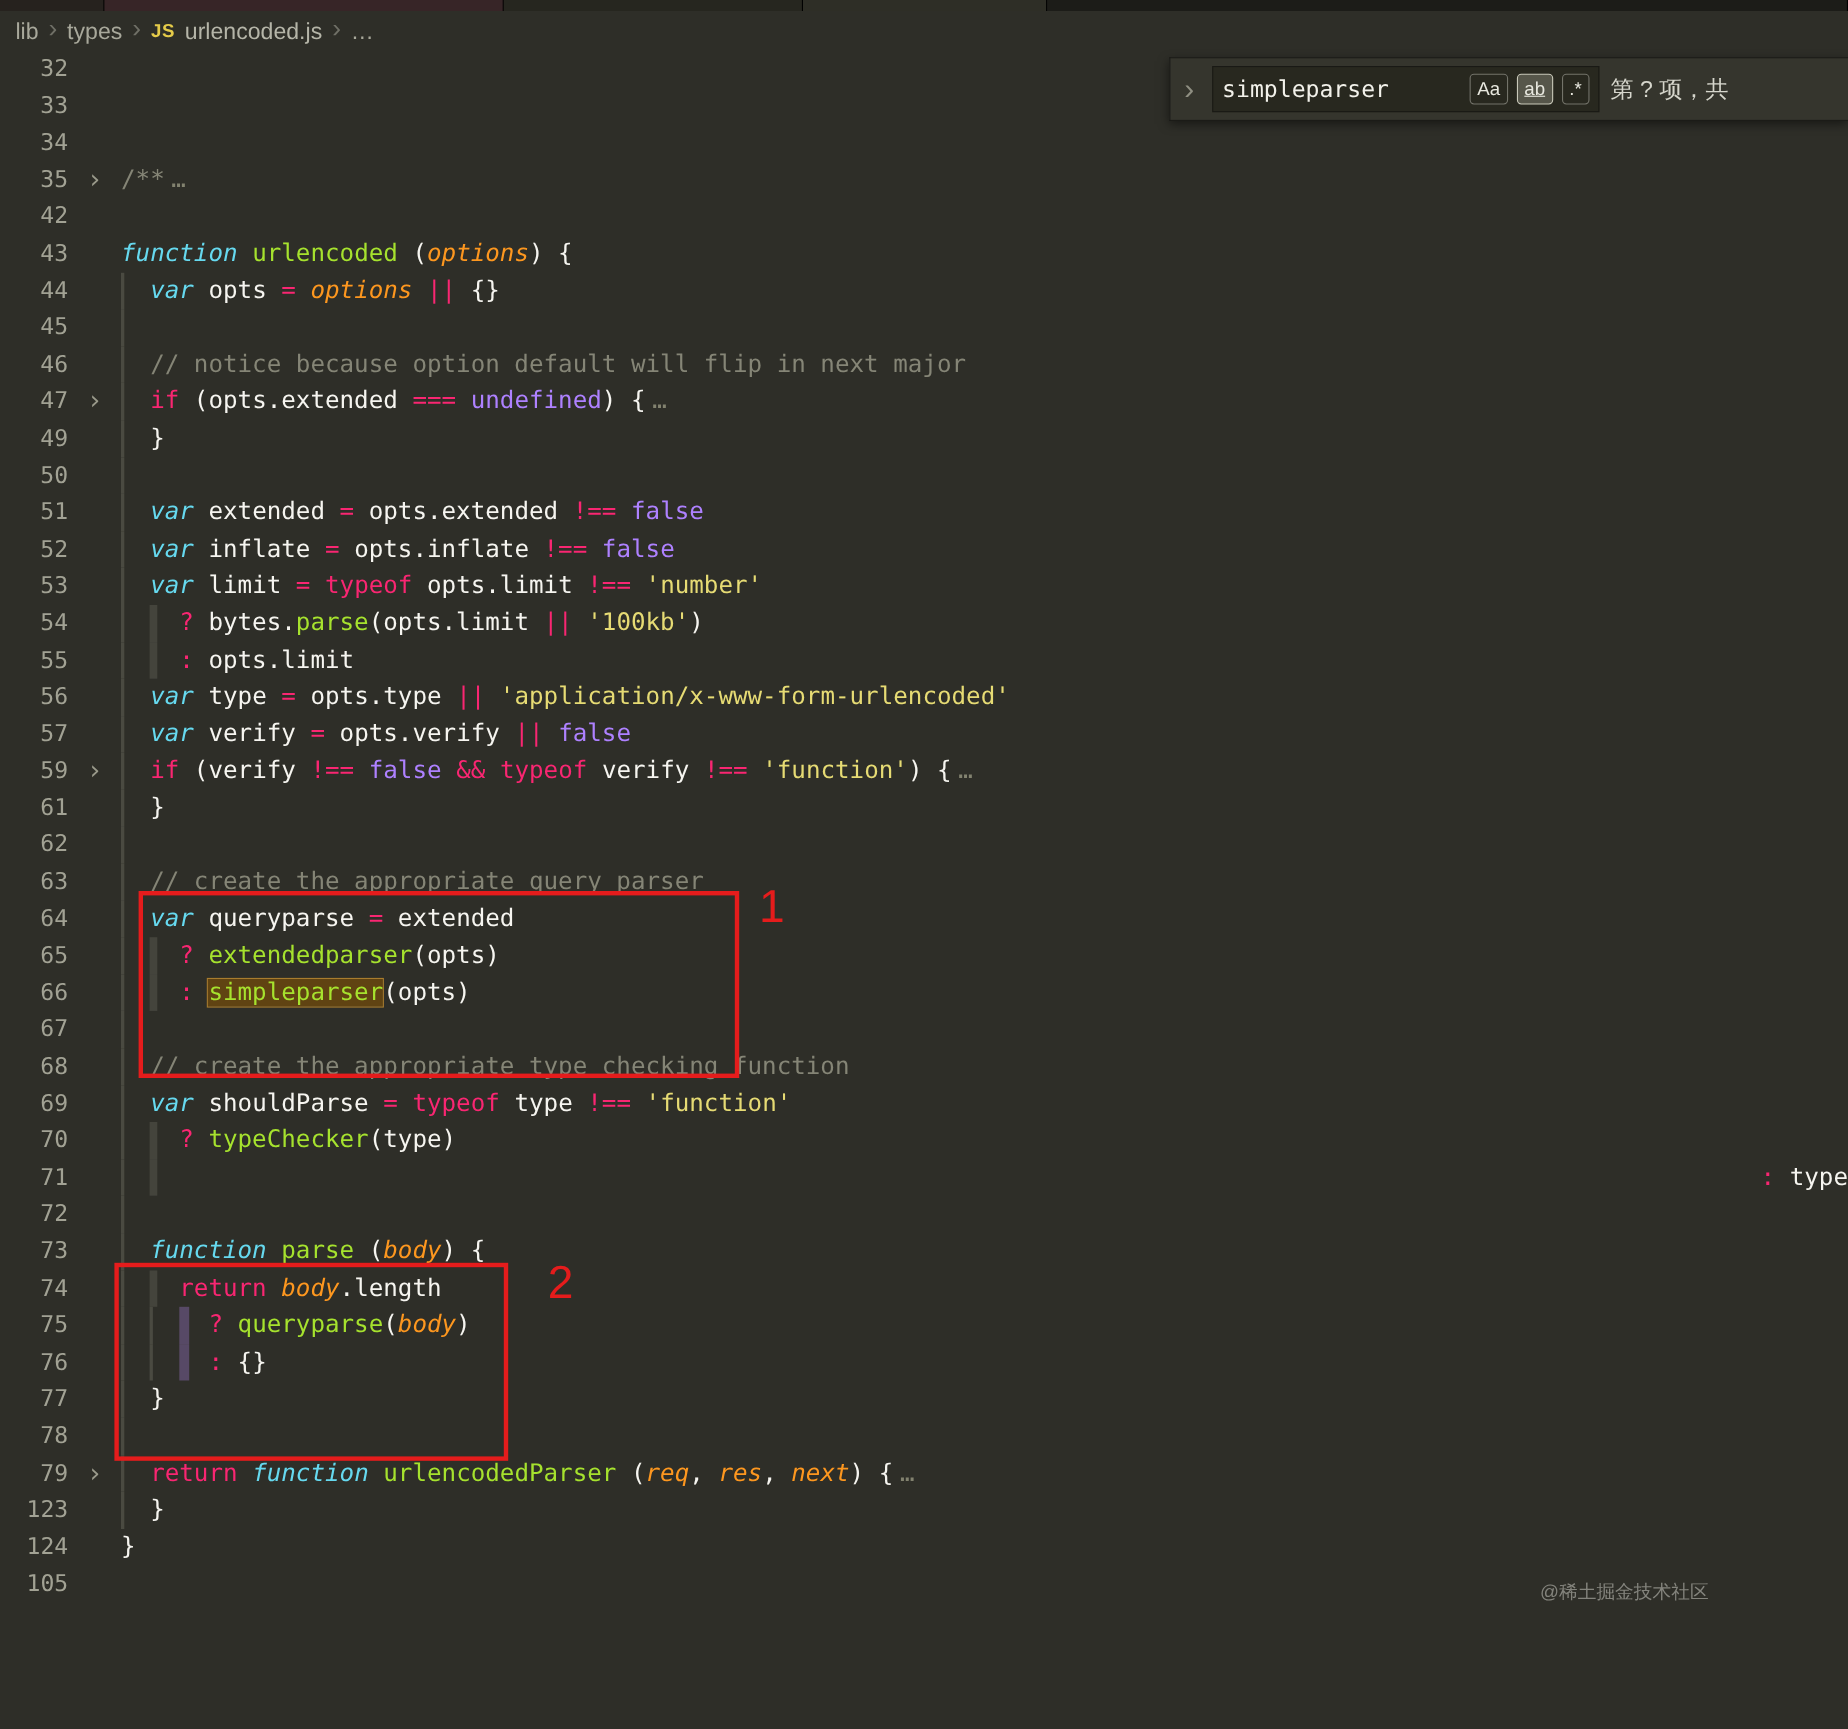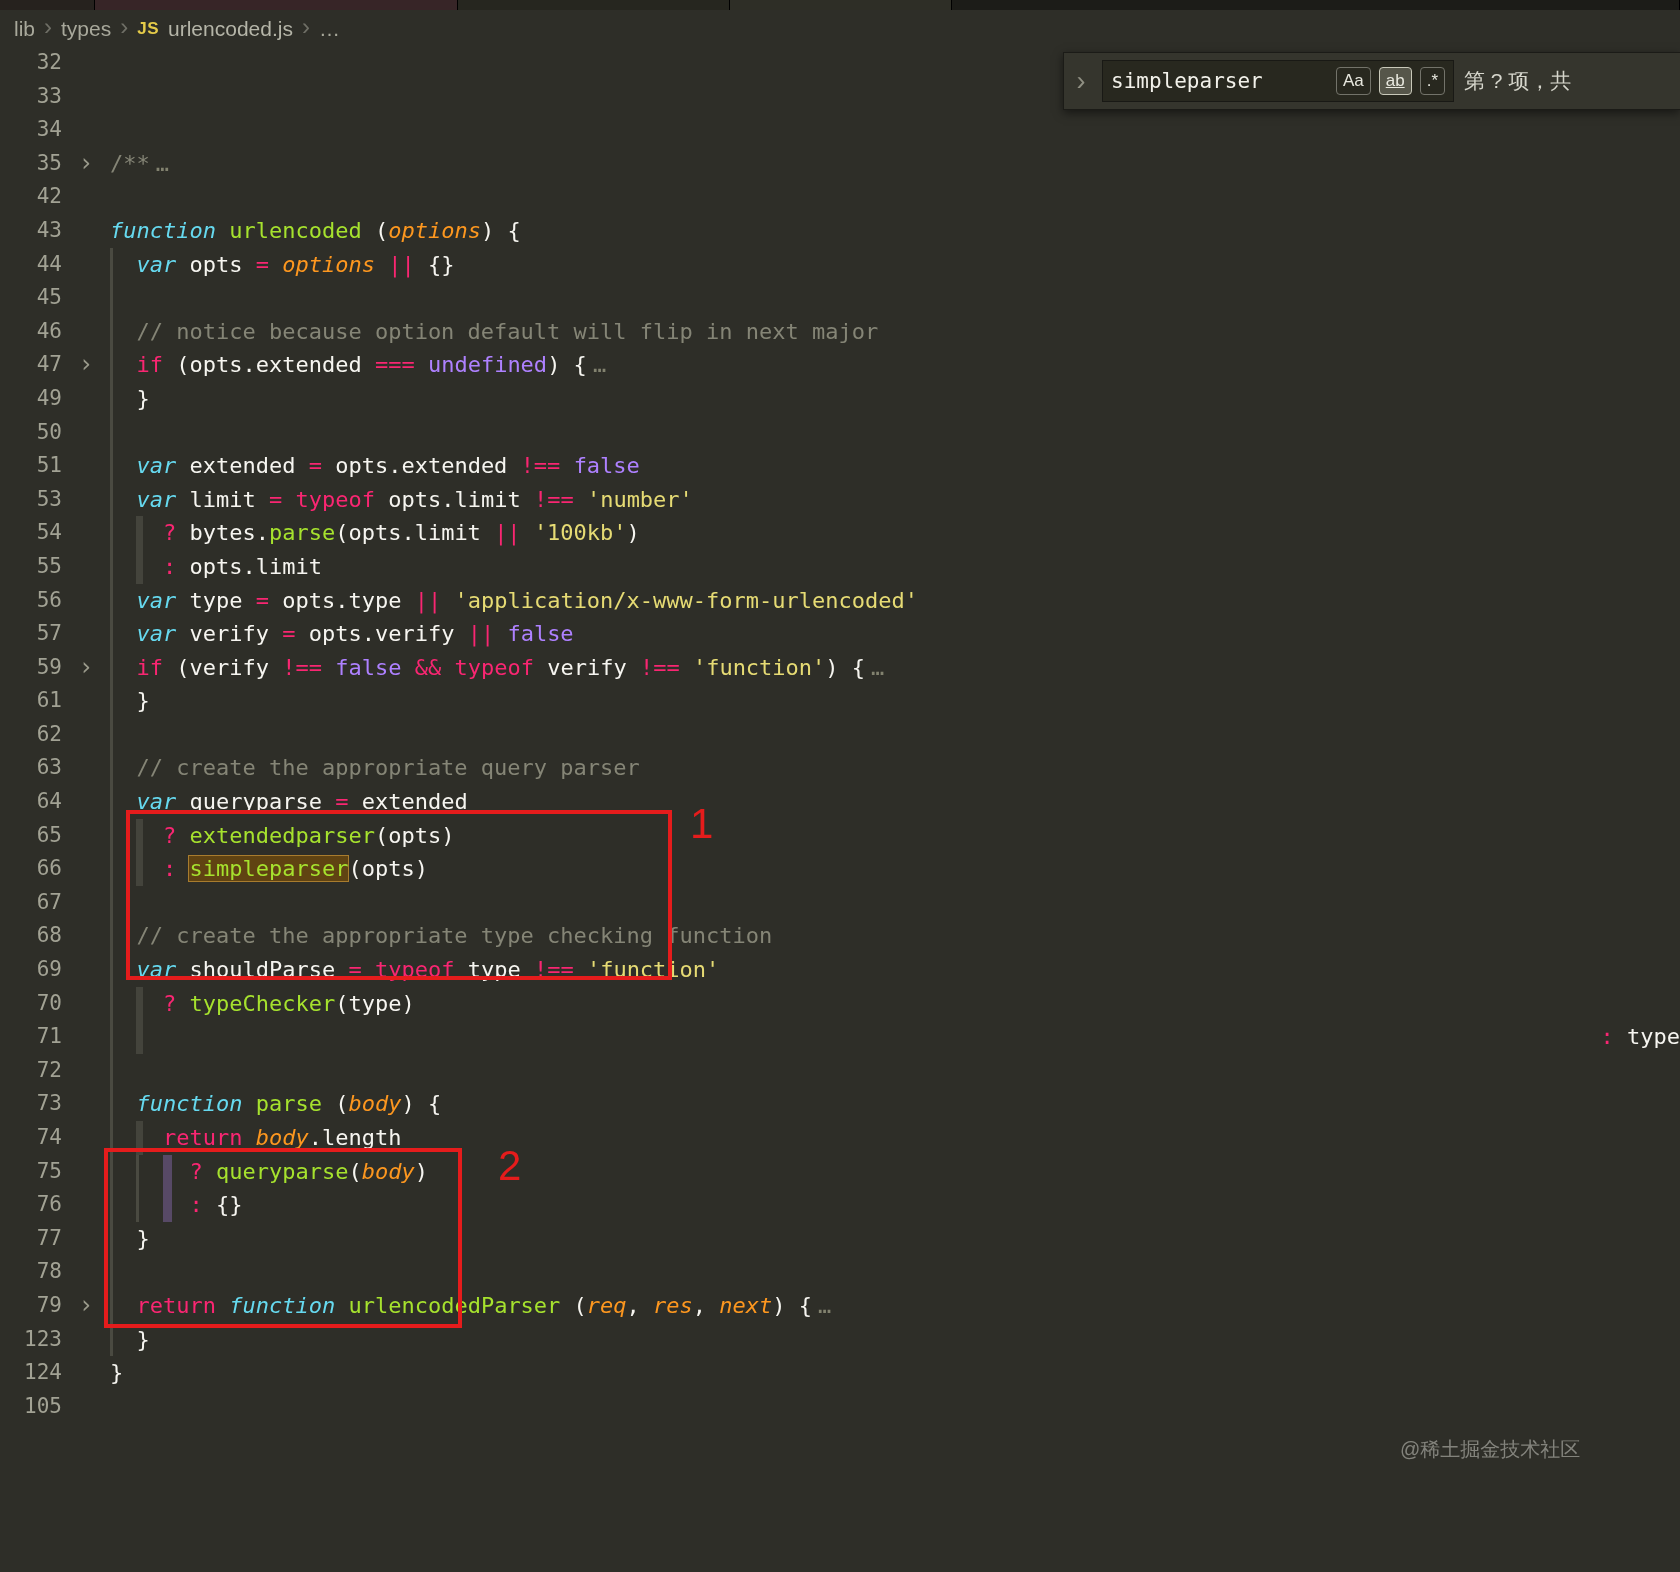--- a/index.html
+++ b/index.html
@@ -60,21 +60,21 @@
   .fw-results{color:#d6d6cc;font-size:21px;white-space:nowrap;overflow:hidden;}
 
   
   .anno-box{position:absolute;border:4px solid var(--annotation);}
   .box1{left:126px;top:810px;width:546px;height:170px;}
   .box2{left:104px;top:1148px;width:358px;height:180px;}
   .anno-label{position:absolute;color:var(--annotation);font-size:42px;font-family:"Liberation Sans",sans-serif;}
   .label1{left:690px;top:800px;}
   .label2{left:498px;top:1142px;}
 
-  .watermark{position:absolute;left:1400px;top:1436px;font-size:20px;color:#a0a099;opacity:.75;
+  .watermark{position:absolute;left:1400px;top:1436px;font-size:17px;color:#a0a099;opacity:.75;
     font-family:"Liberation Sans",sans-serif;}
 </style>
 </head>
 <body>
 
 <div class="screen">
 
   <div class="tabstrip">
     <i class="ts1"></i>
     <i class="ts2"></i>
@@ -155,20 +155,25 @@
           <span class="lnum">50</span>
           <span class="fold"></span>
           <span class="code" style="padding-left: 2ch;"><i class="g" style="left: 0ch;"></i></span>
         </div>
         <div class="line">
           <span class="lnum">51</span>
           <span class="fold"></span>
           <span class="code" style="padding-left: 2ch;"><i class="g" style="left: 0ch;"></i><span class="tk-s">var</span><span class="tk-p"> extended </span><span class="tk-k">=</span><span class="tk-p"> opts.extended </span><span class="tk-k">!==</span><span class="tk-p"> </span><span class="tk-c">false</span></span>
         </div>
         <div class="line">
+          <span class="lnum">52</span>
+          <span class="fold"></span>
+          <span class="code" style="padding-left: 2ch;"><i class="g" style="left: 0ch;"></i><span class="tk-s">var</span><span class="tk-p"> inflate </span><span class="tk-k">=</span><span class="tk-p"> opts.inflate </span><span class="tk-k">!==</span><span class="tk-p"> </span><span class="tk-c">false</span></span>
+        </div>
+        <div class="line">
           <span class="lnum">53</span>
           <span class="fold"></span>
           <span class="code" style="padding-left: 2ch;"><i class="g" style="left: 0ch;"></i><span class="tk-s">var</span><span class="tk-p"> limit </span><span class="tk-k">=</span><span class="tk-p"> </span><span class="tk-k">typeof</span><span class="tk-p"> opts.limit </span><span class="tk-k">!==</span><span class="tk-p"> </span><span class="tk-str">'number'</span></span>
         </div>
         <div class="line">
           <span class="lnum">54</span>
           <span class="fold"></span>
           <span class="code" style="padding-left: 4ch;"><i class="g" style="left: 0ch;"></i><i class="g gi" style="left: 2ch;"></i><span class="tk-k">?</span><span class="tk-p"> bytes.</span><span class="tk-f">parse</span><span class="tk-p">(opts.limit </span><span class="tk-k">||</span><span class="tk-p"> </span><span class="tk-str">'100kb'</span><span class="tk-p">)</span></span>
         </div>
         <div class="line">

